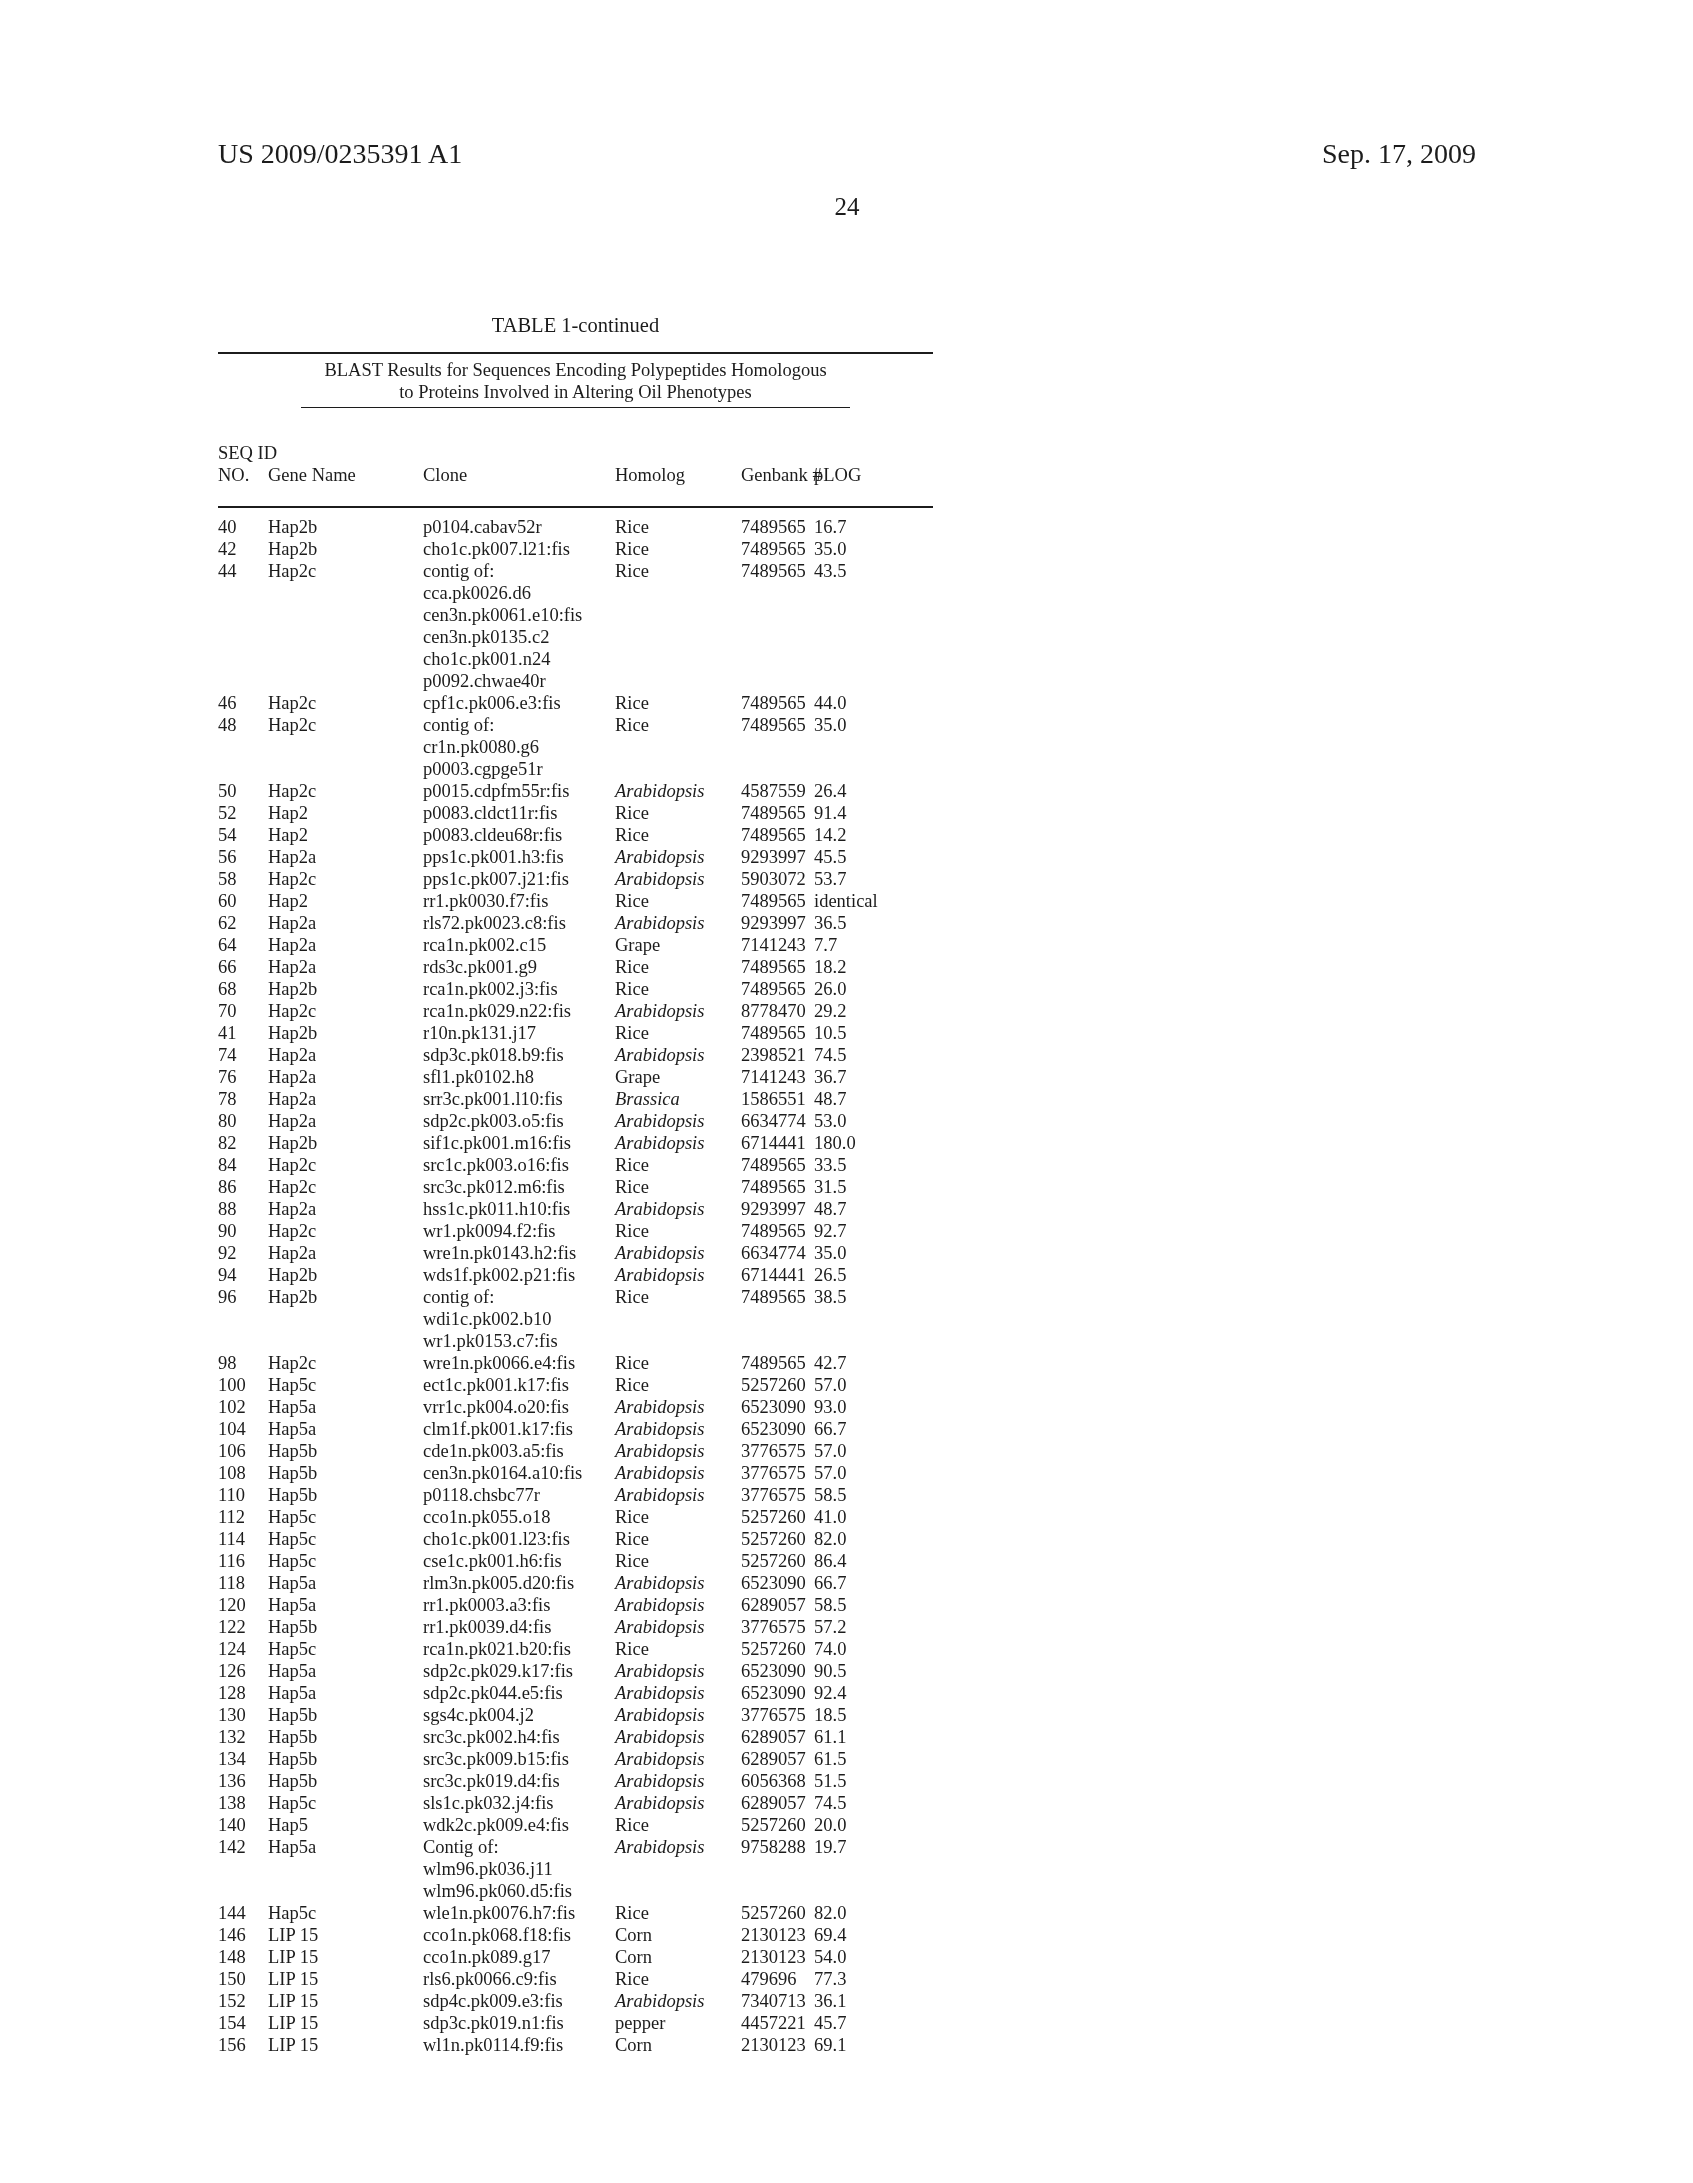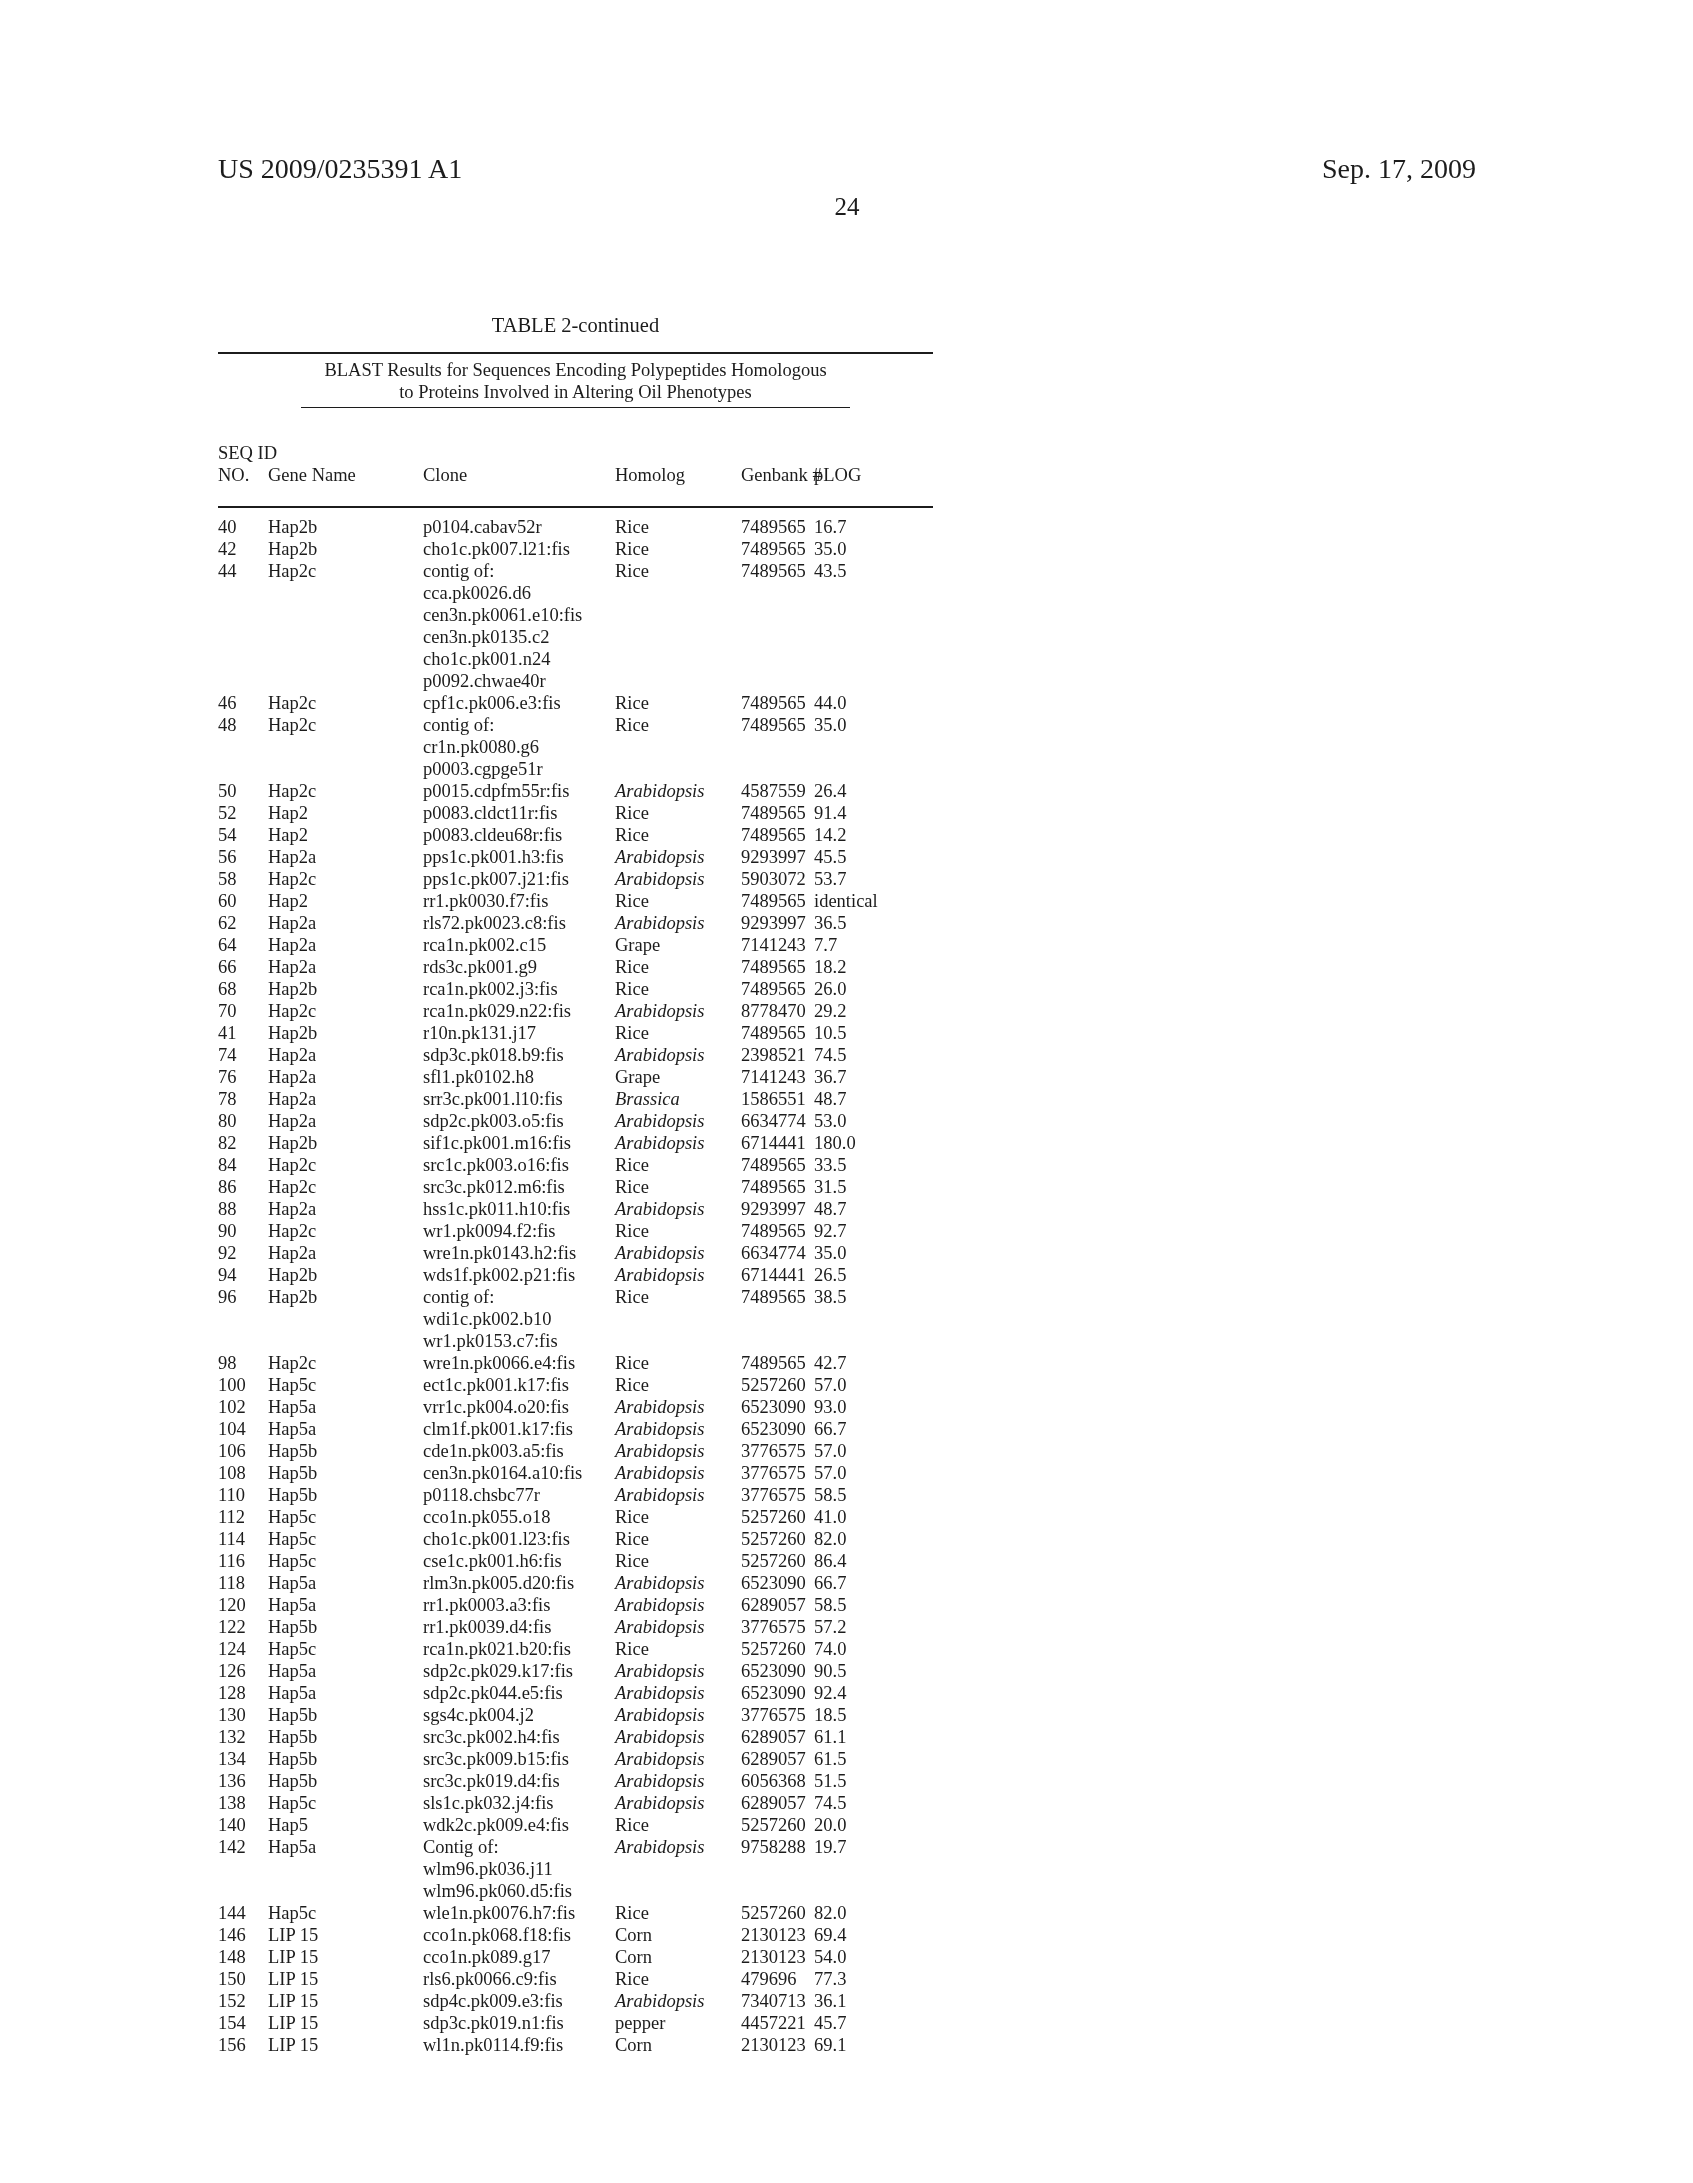--- a/index.html
+++ b/index.html
@@ -9,21 +9,21 @@
     background: #ffffff;
     color: #1c1c1c;
     font-family: "Liberation Serif", "DejaVu Serif", serif;
     position: relative;
     overflow: hidden;
   }
 
   
   .page-header {
     position: absolute;
-    top: 153px;
+    top: 138px;
     left: 218px;
     right: 218px;
     height: 33px;
     font-size: 28px;
   }
   .patent-number { position: absolute; left: 0; top: 0; white-space: nowrap; }
   .pub-date { position: absolute; right: 0; top: 0; white-space: nowrap; }
   .page-number {
     position: absolute;
     top: 193px;
@@ -111,21 +111,21 @@
 <body>
 
 <div class="page-header">
   <span class="patent-number">US 2009/0235391 A1</span>
   <span class="pub-date">Sep. 17, 2009</span>
 </div>
 
 <div class="page-number">24</div>
 
 <div class="table-wrap">
-  <div class="table-title">TABLE 2-continued</div>
+  <div class="table-title">TABLE 1-continued</div>
   <div class="rule"></div>
   <div class="subtitle">BLAST Results for Sequences Encoding Polypeptides Homologous</div>
   <div class="subtitle" style="margin-top:0;">to Proteins Involved in Altering Oil Phenotypes</div>
   <div class="subtitle-rule"></div>
   <div class="spacer-under-caption"></div>
 
   <table class="blast-table">
     <colgroup>
       <col class="c-seq">
         <col class="c-gene">

